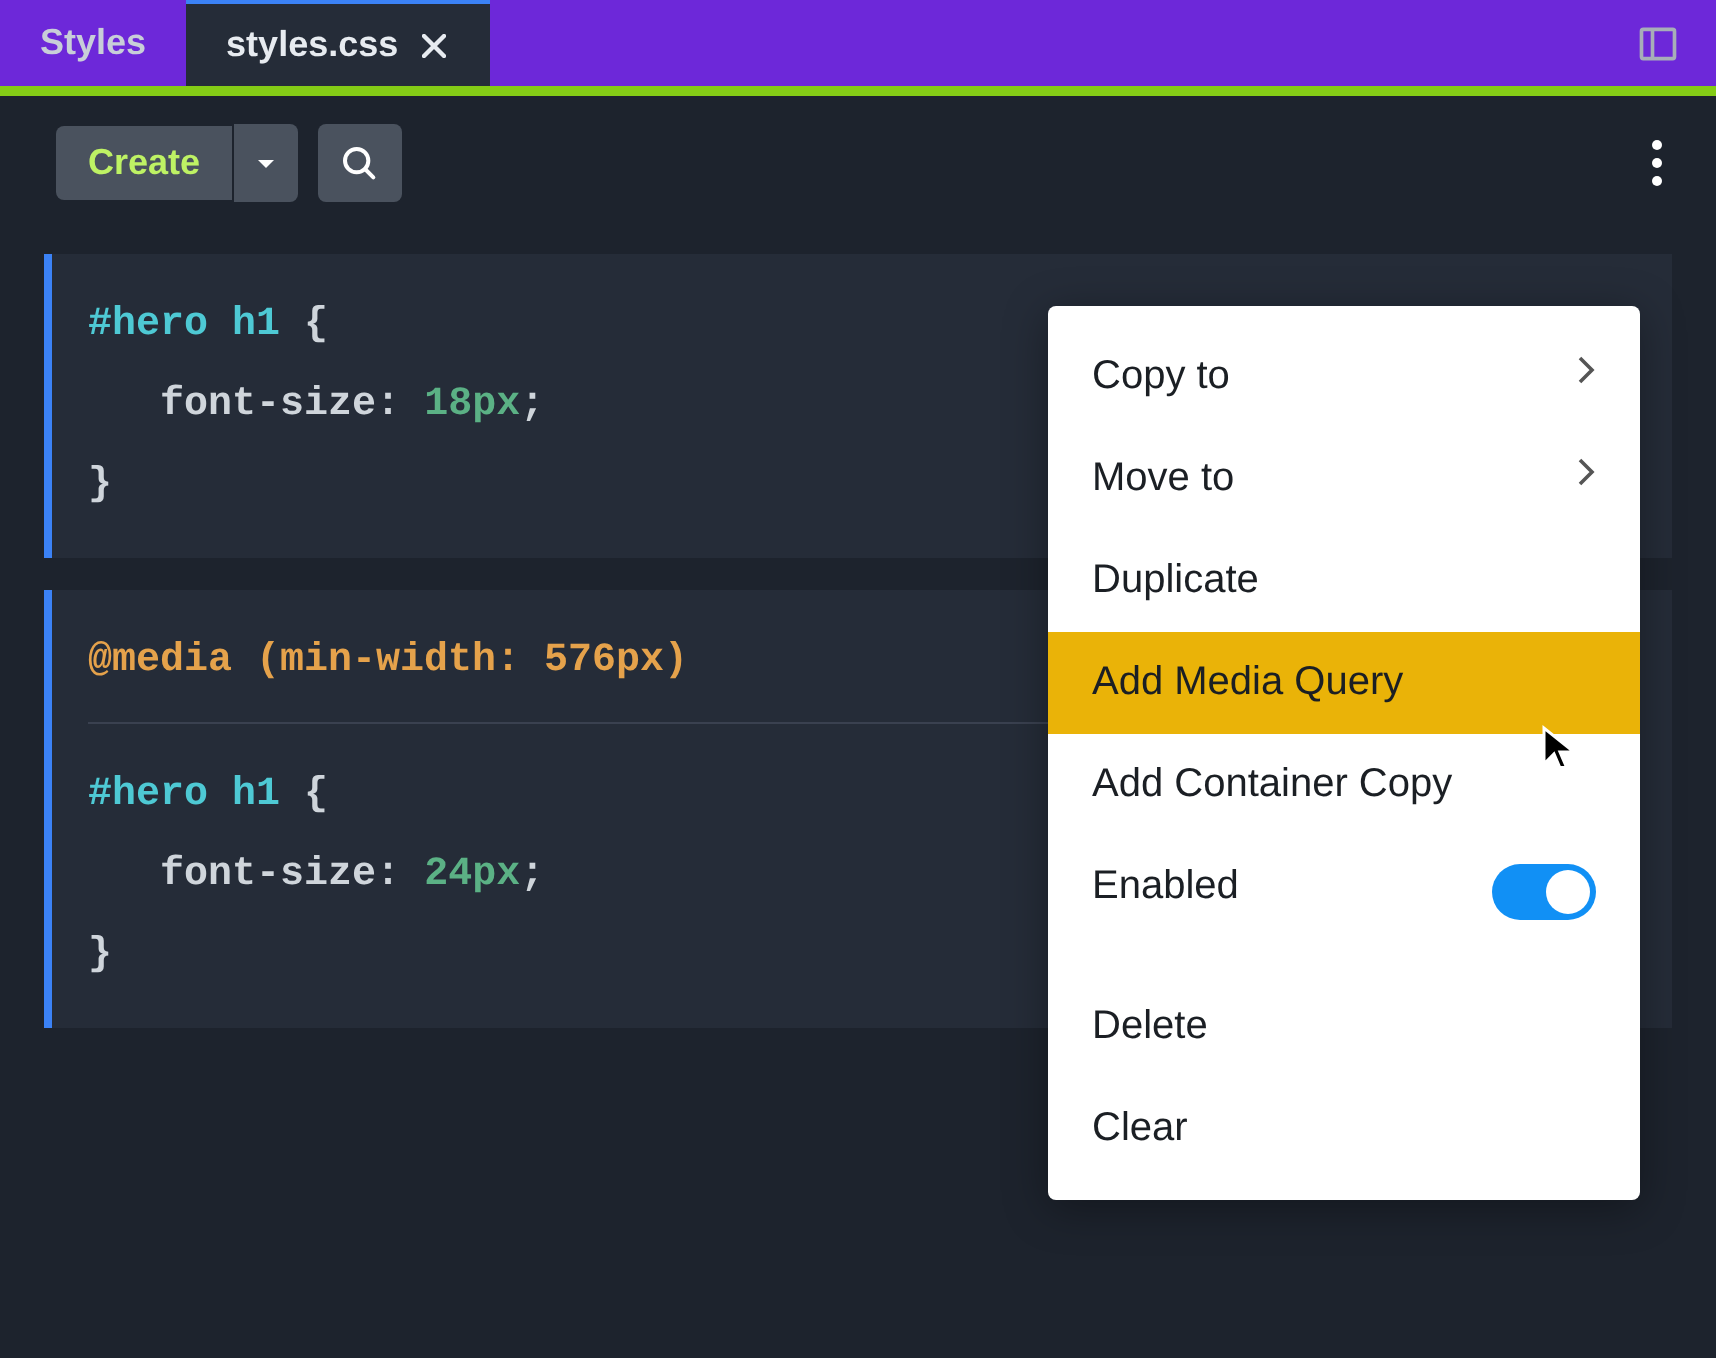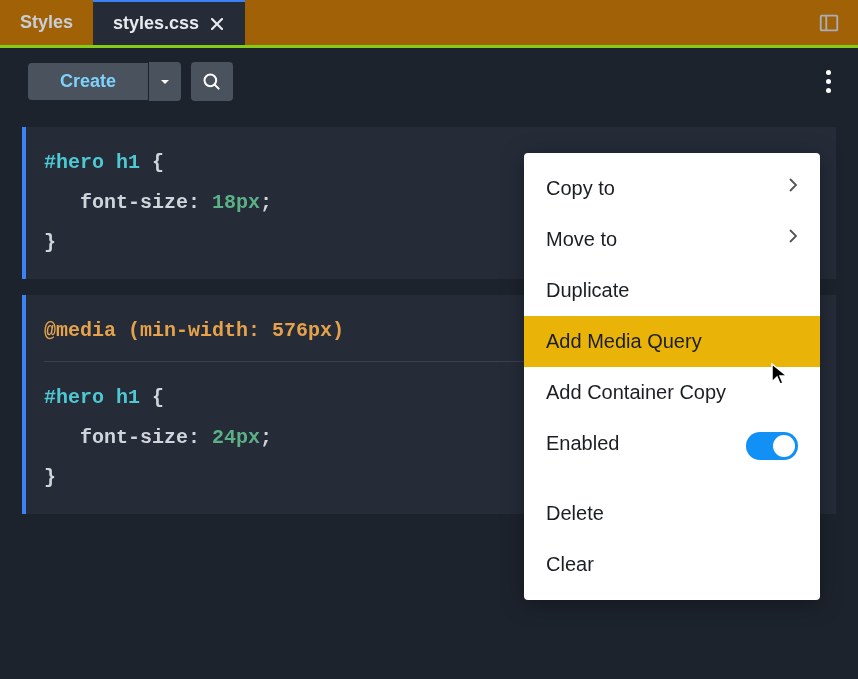--- a/index.html
+++ b/index.html
@@ -8,22 +8,22 @@
       height: 679px;
       background: #1d232d;
       font-family: -apple-system, BlinkMacSystemFont, "Segoe UI", sans-serif;
       overflow: hidden;
       position: relative;
     }
     .tabbar {
       display: flex;
       align-items: center;
       height: 48px;
-      background: #a16207;
-      border-bottom: 3px solid #84cc16;
+      background: #6d28d9;
+      border-bottom: 5px solid #84cc16;
     }
     .tab {
       display: flex;
       align-items: center;
       height: 100%;
       padding: 0 20px;
       color: #c8ced8;
       font-size: 18px;
       font-weight: 600;
       cursor: pointer;
@@ -55,23 +55,23 @@
       display: flex;
       align-items: center;
       padding: 14px 18px 14px 28px;
     }
     .btn-group {
       display: flex;
       align-items: center;
     }
     .btn-create {
       background: #4a525e;
-      color: #7dd3fc;
+      color: #bef264;
       border: none;
-      padding: 8px 32px;
+      padding: 8px 16px;
       font-size: 18px;
       font-weight: 600;
       border-top-left-radius: 4px;
       border-bottom-left-radius: 4px;
       cursor: pointer;
       border-right: 1px solid #1d232d;
     }
     .btn-chevron {
       background: #4a525e;
       border: none;

